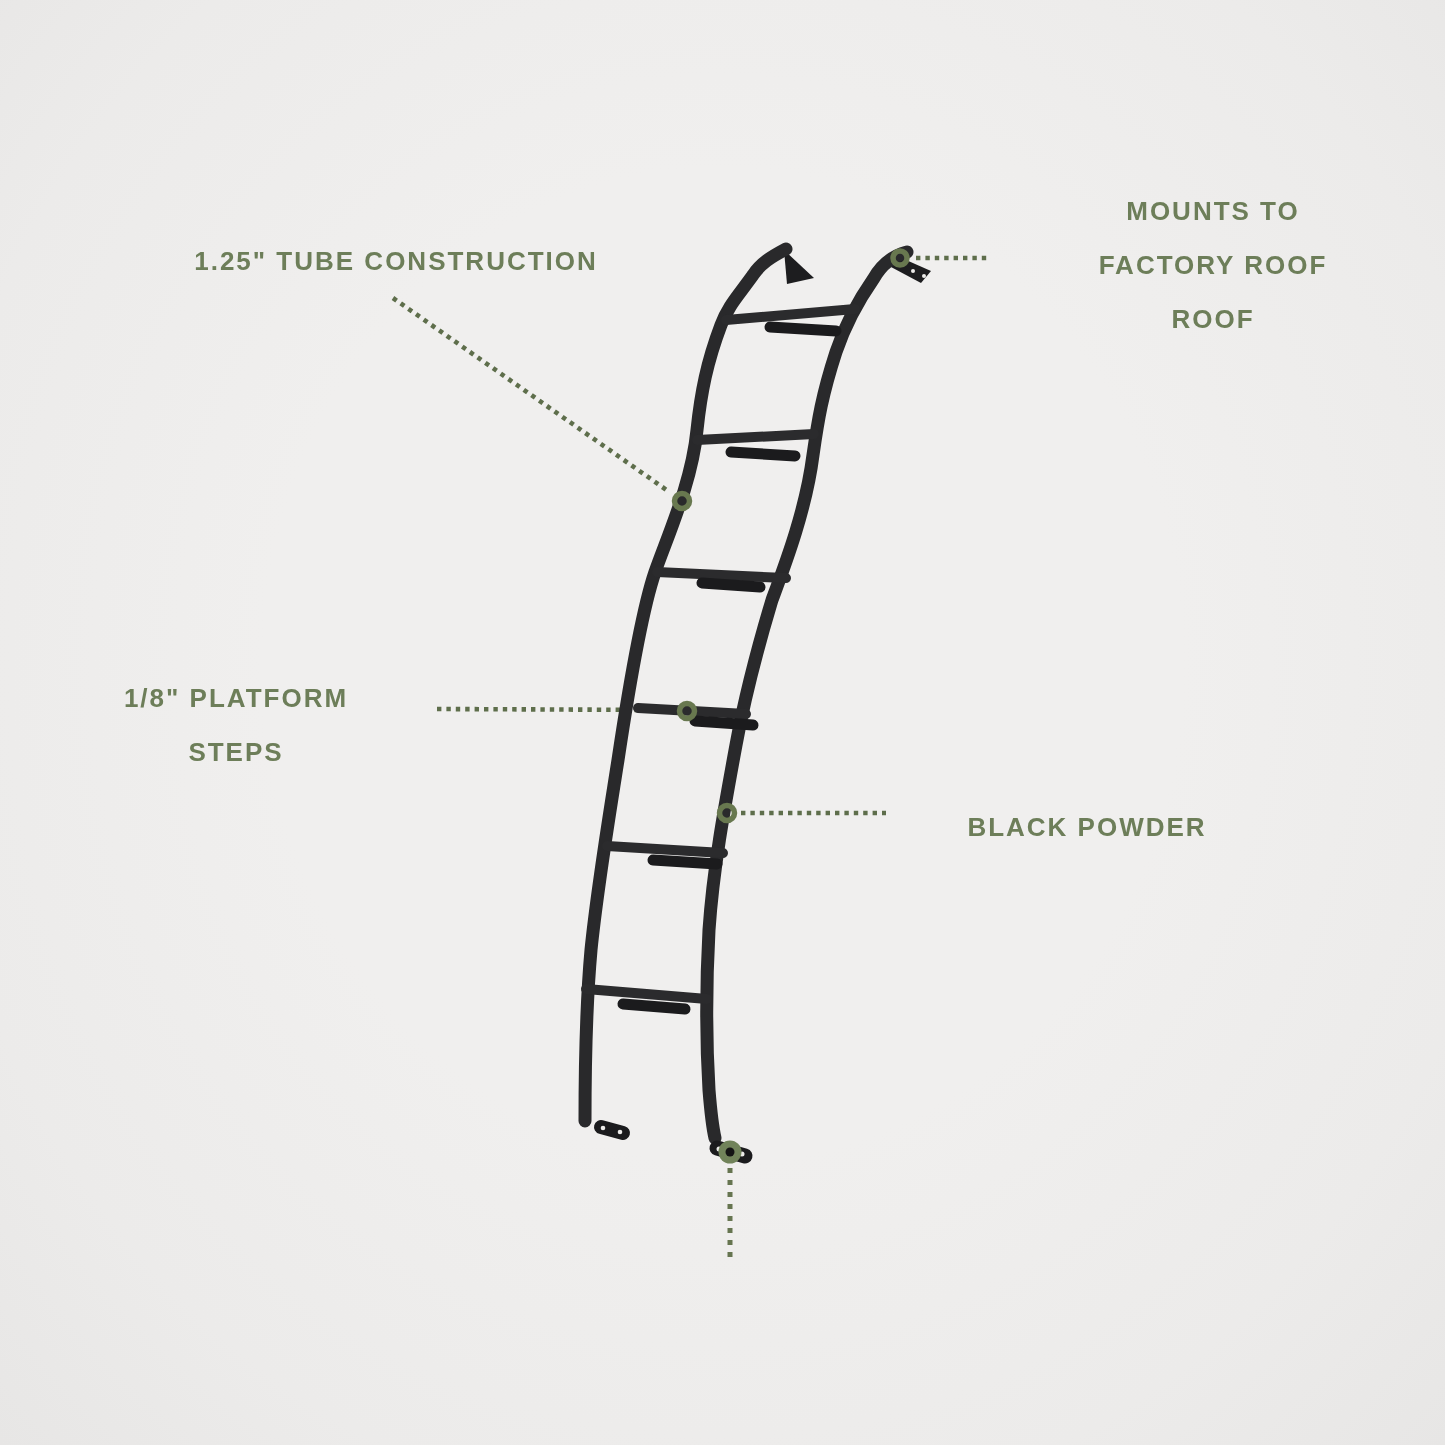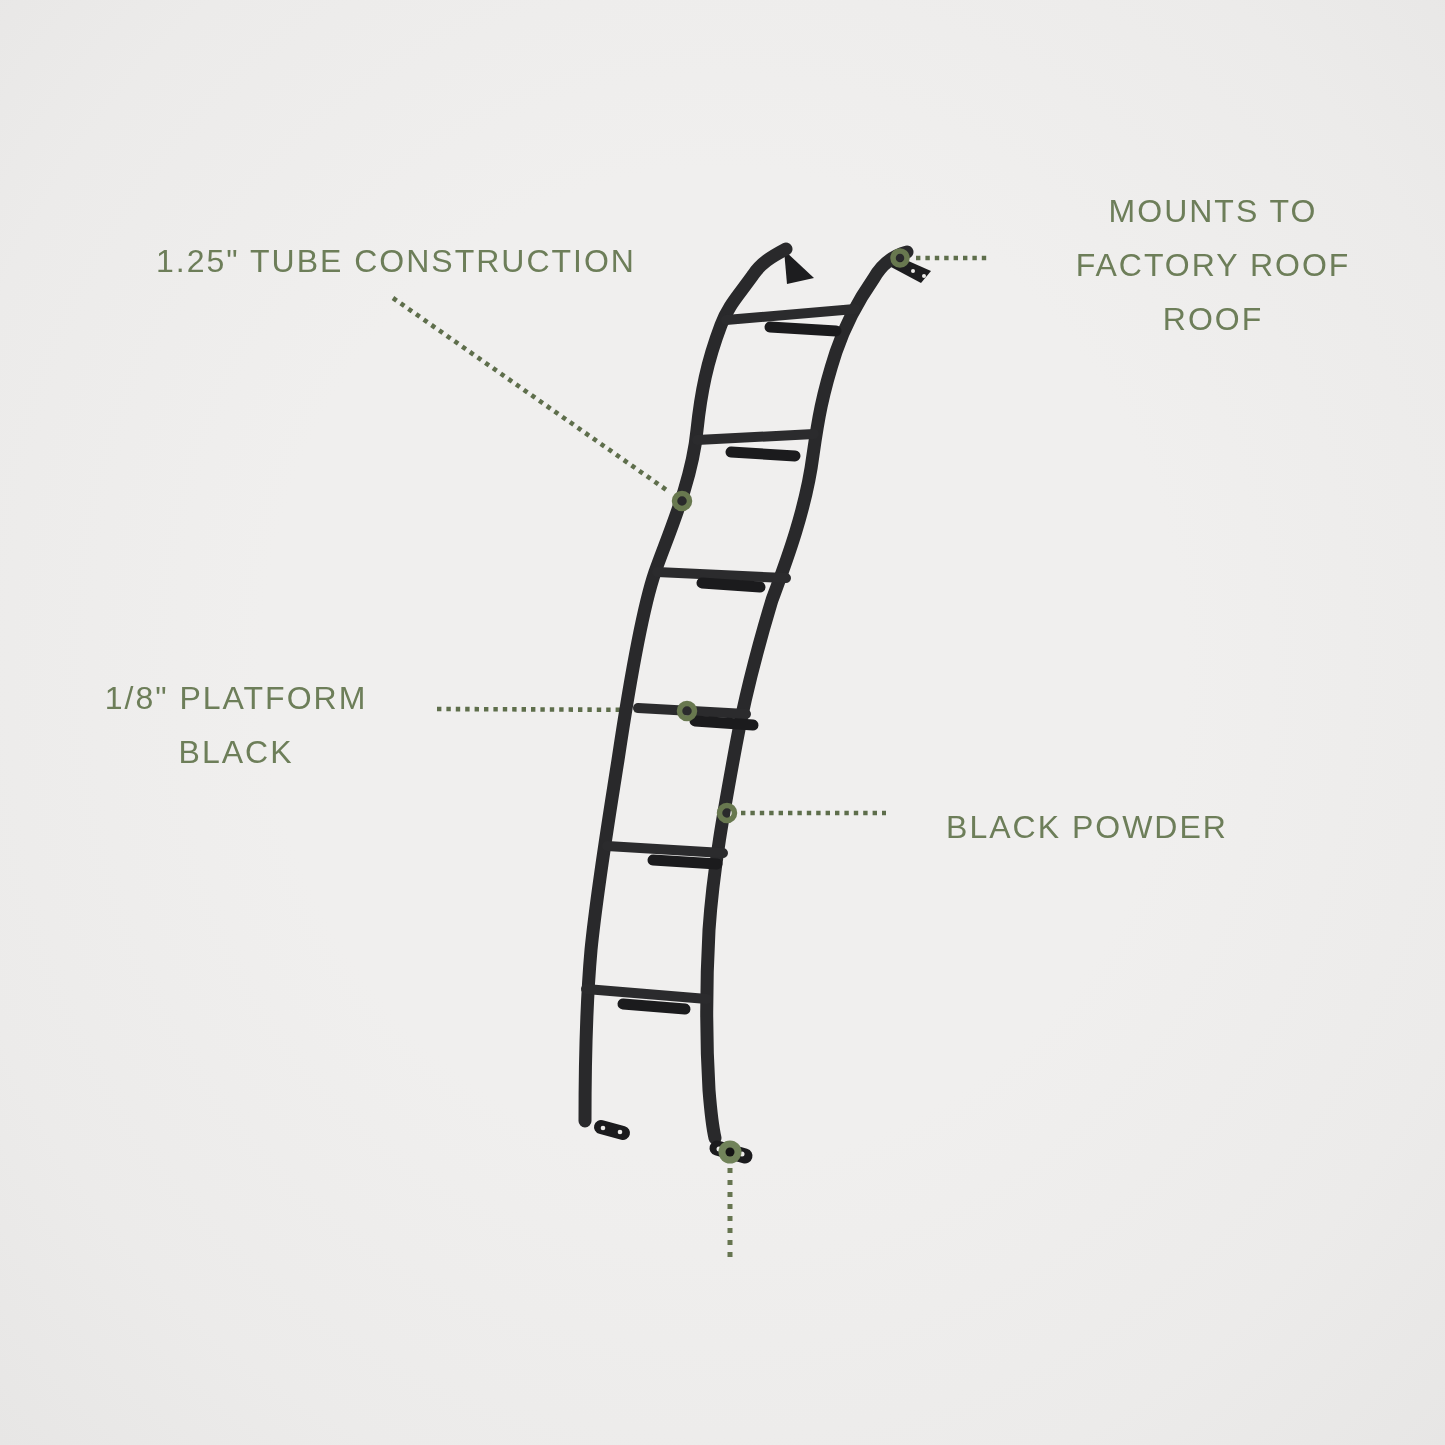--- a/index.html
+++ b/index.html
@@ -7,26 +7,26 @@
     position:relative;
     width:1445px;height:1445px;
     overflow:hidden;
     background:radial-gradient(ellipse at 50% 46%, #f0efee 45%, #ecebea 78%, #e7e6e5 100%);
     font-family:"Liberation Sans", sans-serif;
   }
   .callout{
     position:absolute;
     transform:translate(-50%,-50%);
     color:#6d7e59;
-    font-size:32px;
+    font-size:26px;
     line-height:54px;
     letter-spacing:2px;
     text-align:center;
     white-space:nowrap;
-    font-weight:400;
+    font-weight:700;
   }
   .callout .ln{display:block;}
   svg{position:absolute;left:0;top:0;}
   .rail{stroke:#29292b;stroke-width:13;fill:none;stroke-linecap:round;}
   .rung{stroke:#2b2b2d;stroke-width:10;stroke-linecap:round;}
   .plate{stroke:#1b1b1d;stroke-width:11;stroke-linecap:round;}
   .bracket{fill:#1d1d1f;}
   .foot{stroke:#1b1b1d;stroke-linecap:round;}
   .hole{fill:#ecebe9;}
   .leader{stroke:#5e6e4b;stroke-width:4.6;fill:none;stroke-dasharray:4.4 5;}
@@ -101,21 +101,21 @@
   <div class="callout" style="left:396px;top:261px;">1.25" TUBE CONSTRUCTION</div>
 
   <div class="callout" style="left:1213px;top:265px;">
     <span class="ln">MOUNTS TO</span>
     <span class="ln">FACTORY ROOF</span>
     <span class="ln">ROOF</span>
   </div>
 
   <div class="callout" style="left:236px;top:725px;">
     <span class="ln">1/8" PLATFORM</span>
-    <span class="ln">BLACK</span>
+    <span class="ln">STEPS</span>
   </div>
 
   <div class="callout" style="left:1087px;top:827px;text-align:center;">
     <span class="ln">BLACK POWDER</span>
   </div>
 
 
 </div>
 
 </body></html>

